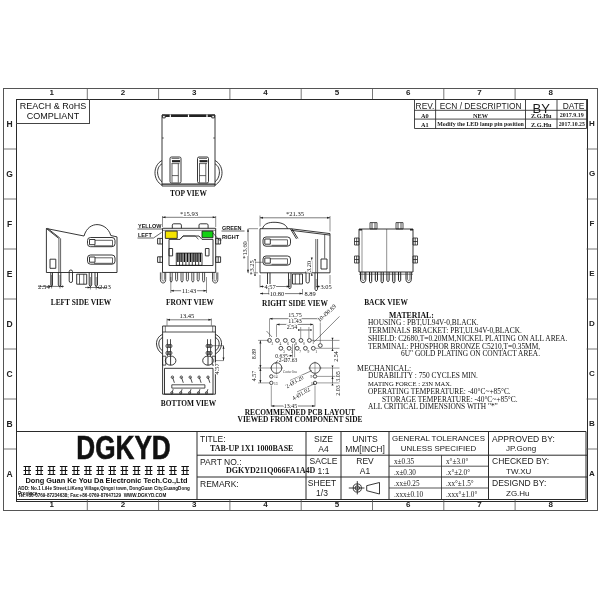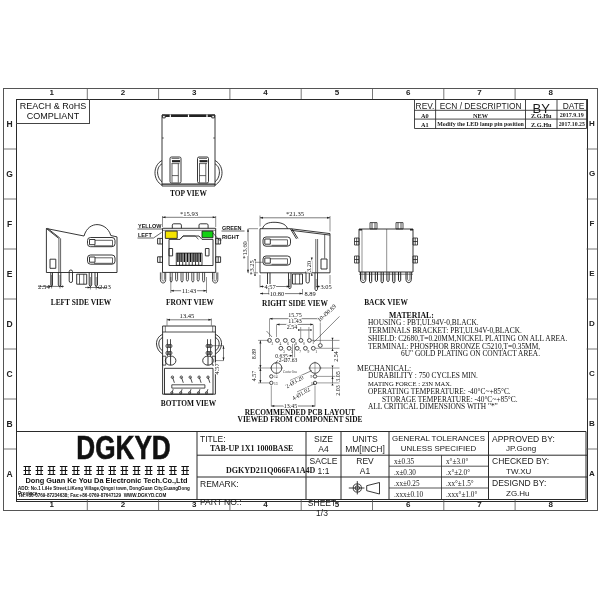--- a/index.html
+++ b/index.html
@@ -146,27 +146,27 @@
     <path d="M147.2 1.5h7.5 M147.2 5.5h7.5 M147.2 9.5h7.5 M149.2 1.5v8 M152.7 1.5v8"></path>
     <path d="M159.4 1.5h7.5 M159.4 5.5h7.5 M159.4 9.5h7.5 M161.4 1.5v8 M164.9 1.5v8"></path>
     </g>
   </svg>
   <div class="abs ctr" style="left:0px;top:44.5px;width:181px;font-size:7.4px;font-weight:bold;color:#111;white-space:nowrap;">Dong Guan Ke You Da Electronic Tech.Co.,Ltd</div>
   <div class="abs" style="left:2px;top:55px;width:179px;font-size:4.6px;font-weight:bold;color:#111;">ADD: No.1 LiHe Street,LiKeng Village,Qingxi town, DongGuan City,GuangDong Province</div>
   <div class="abs" style="left:2px;top:61.5px;width:179px;font-size:4.6px;font-weight:bold;color:#111;">Tel:+86-0769-87234638; Fax:+86-0769-87647129&nbsp;&nbsp;WWW.DGKYD.COM</div>
 
   <div class="abs" style="left:184px;top:3px;font-size:8.5px;">TITLE:</div>
   <div class="abs ser" style="left:194px;top:12.5px;font-size:8px;font-weight:bold;">TAB-UP 1X1 1000BASE</div>
-  <div class="abs" style="left:184px;top:25.5px;font-size:8.5px;margin-top:40px;">PART NO.:</div>
+  <div class="abs" style="left:184px;top:25.5px;font-size:8.5px;">PART NO.:</div>
   <div class="abs ser" style="left:194px;top:34.5px;font-size:8px;font-weight:bold;padding-left:16px;">DGKYD211Q066FA1A4D</div>
   <div class="abs" style="left:184px;top:47.5px;font-size:8.5px;">REMARK:</div>
 
   <div class="abs ctr" style="left:290px;top:2.5px;width:35px;font-size:8.5px;">SIZE<br>A4</div>
   <div class="abs ctr" style="left:290px;top:25px;width:35px;font-size:8.5px;">SACLE<br>1:1</div>
-  <div class="abs ctr" style="left:290px;top:47px;width:32px;font-size:8.5px;margin-top:20px;">SHEET<br>1/3</div>
+  <div class="abs ctr" style="left:290px;top:47px;width:32px;font-size:8.5px;">SHEET<br>1/3</div>
   <div class="abs ctr" style="left:325px;top:2.5px;width:48px;font-size:8.5px;">UNITS<br>MM[INCH]</div>
   <div class="abs ctr" style="left:325px;top:25px;width:48px;font-size:8.5px;">REV<br>A1</div>
 
   <svg style="left:331px;top:48px" width="40" height="18" viewBox="0 0 40 18">
     <g stroke="#222" stroke-width="0.9" fill="none">
       <circle cx="10.3" cy="9" r="4.1"></circle>
       <circle cx="10.3" cy="9" r="2.2"></circle>
       <path d="M1.8 9h15.6 M10.3 2.1v13.3"></path>
       <path d="M19.7 6.7v5l12.8 3.3V3.5z"></path>
     </g>

